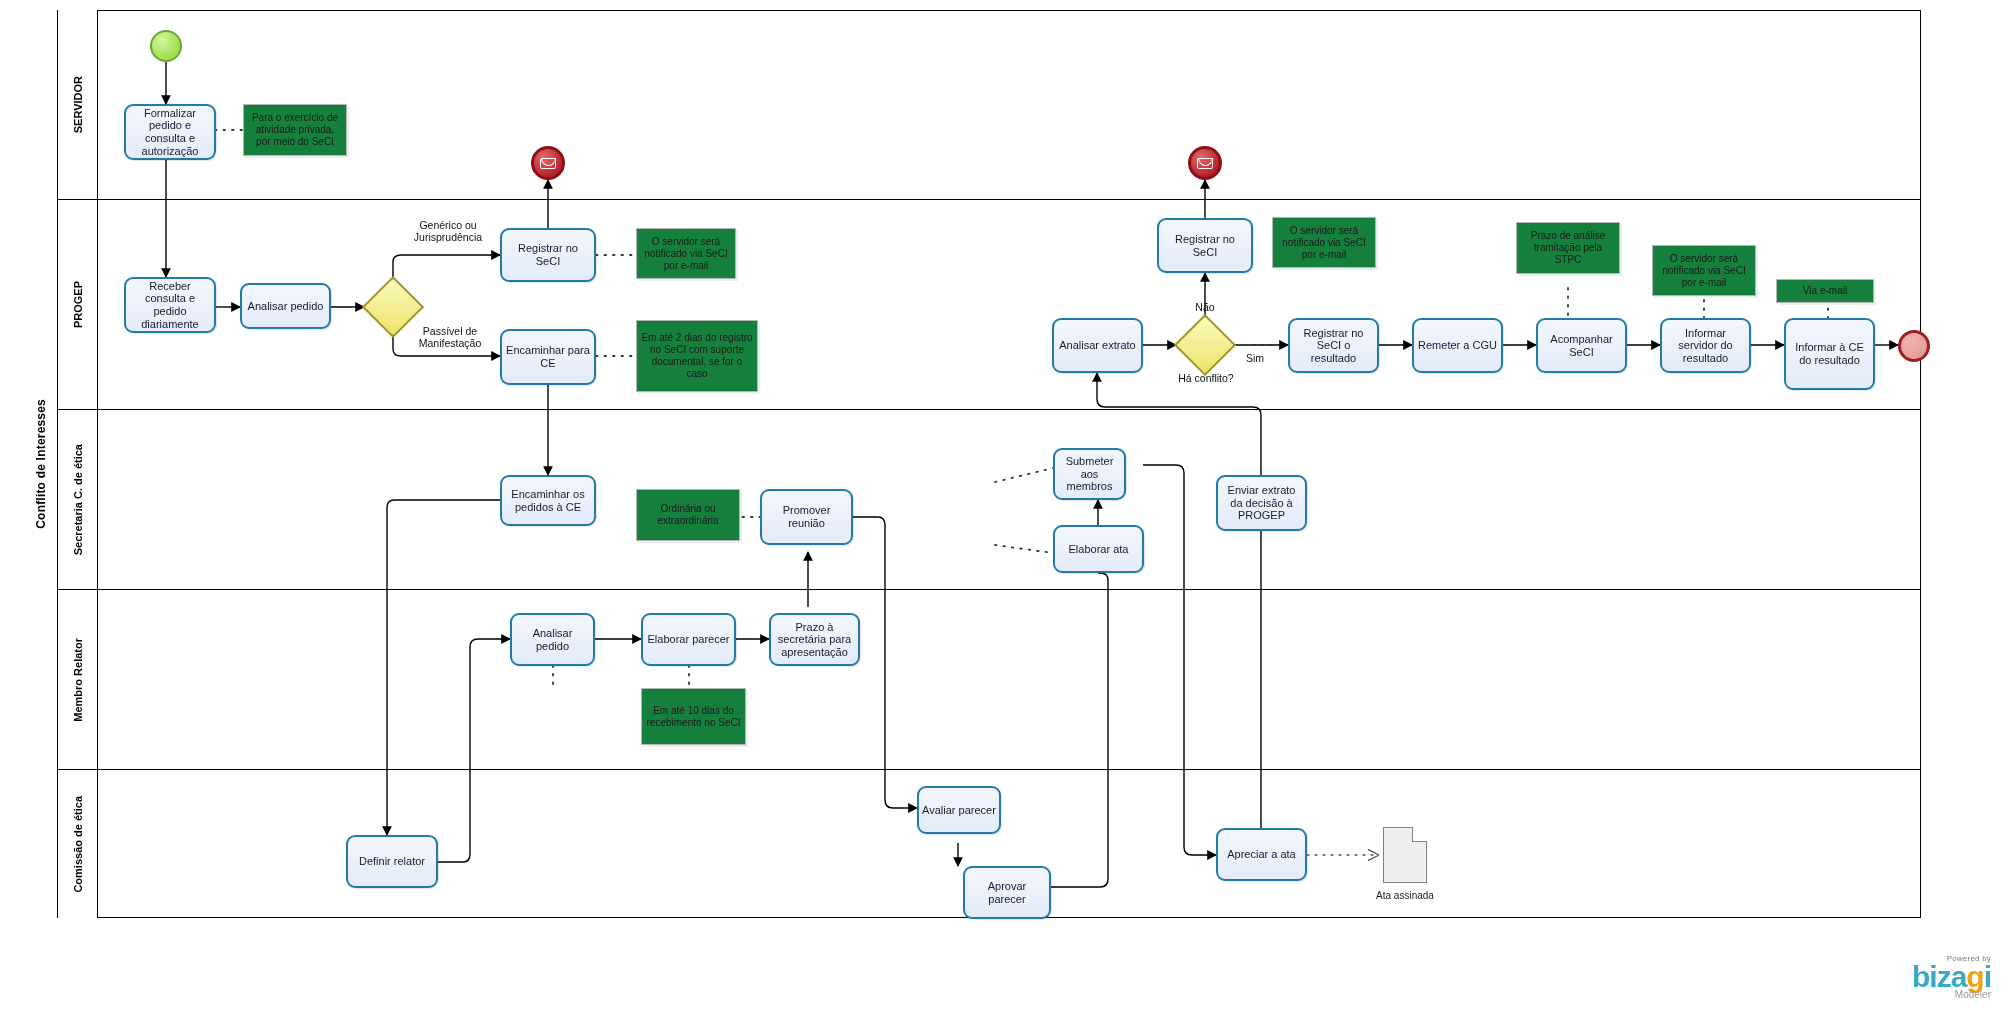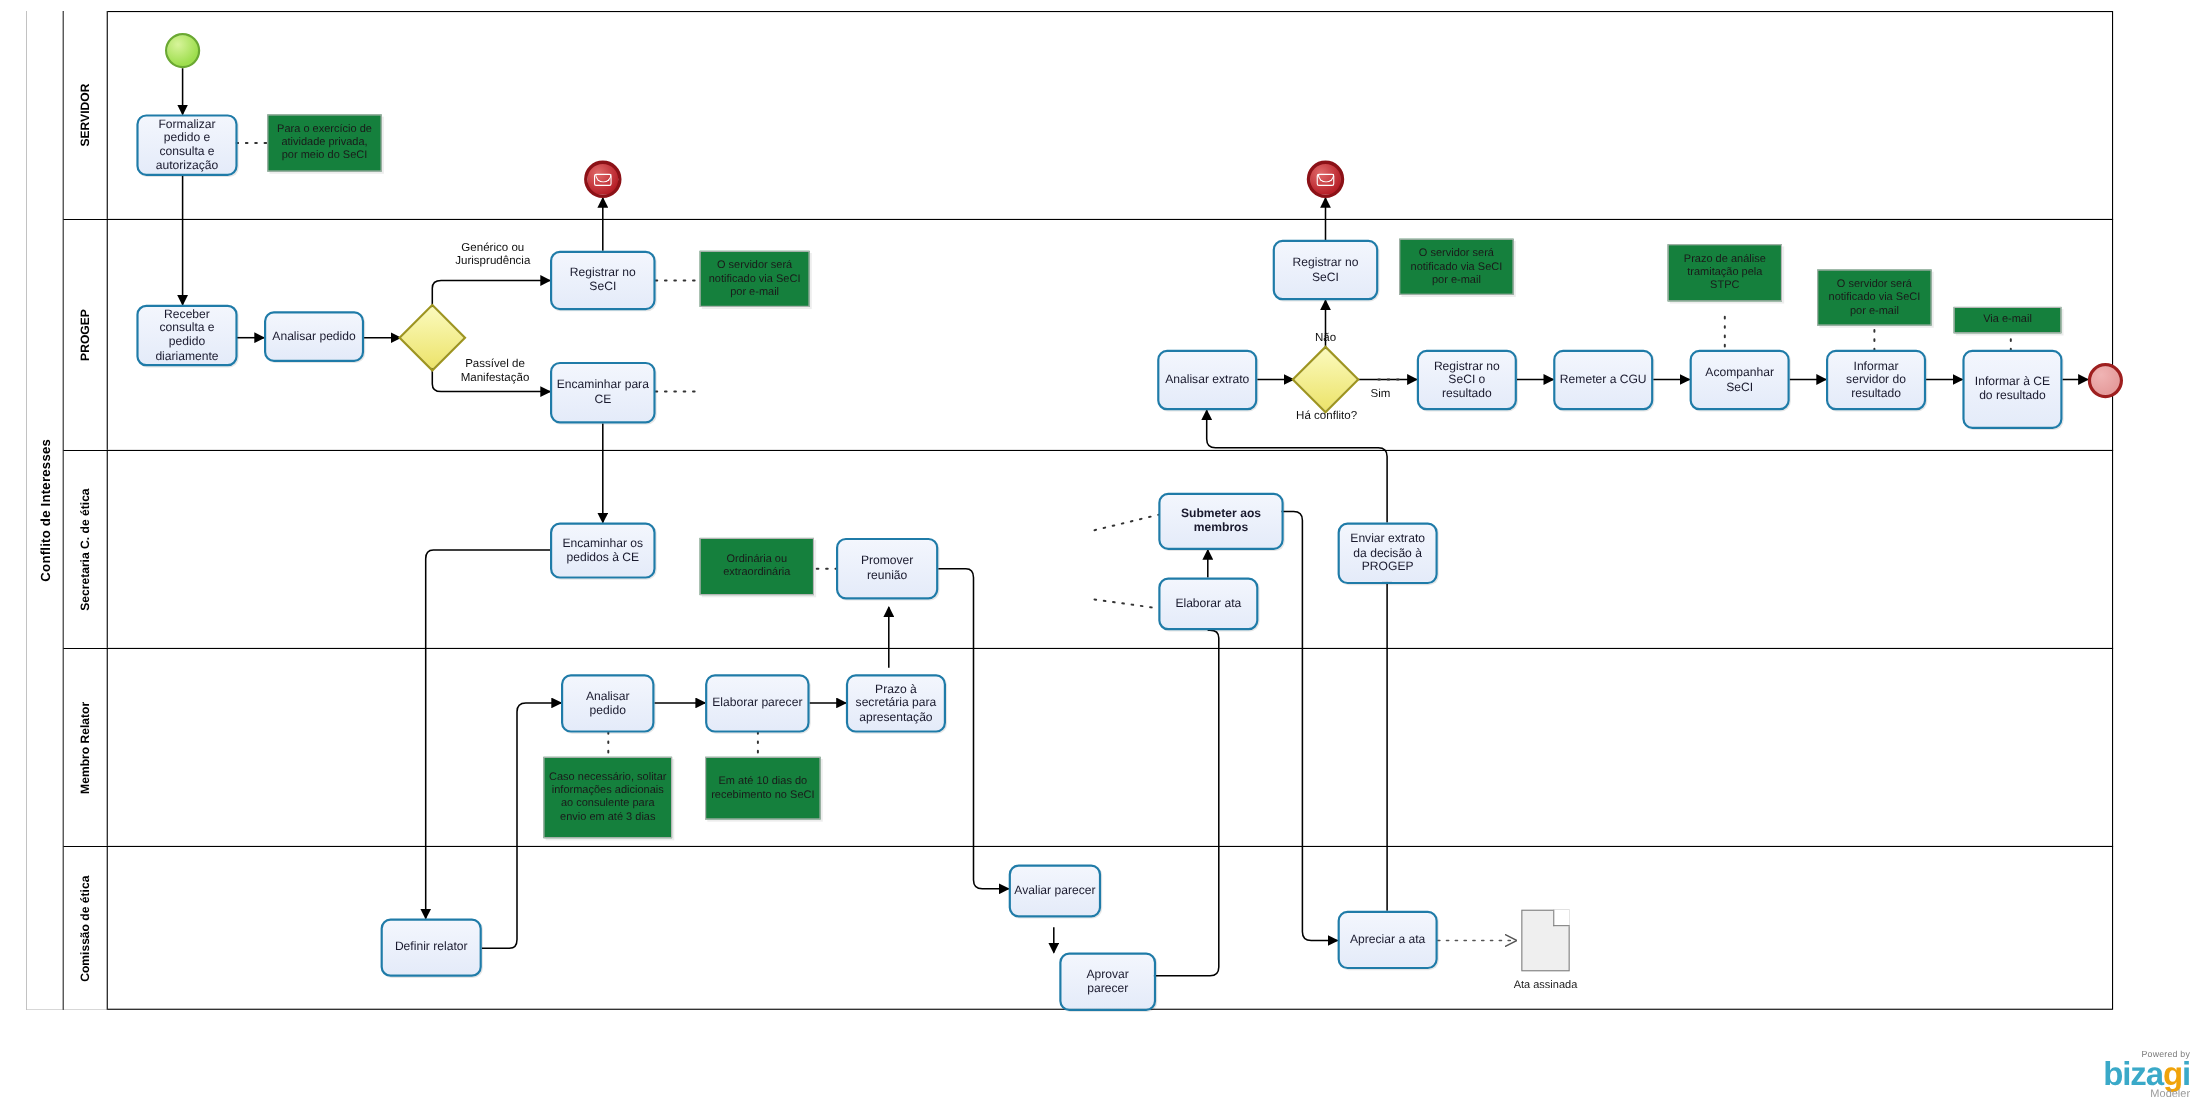--- a/index.html
+++ b/index.html
@@ -414,21 +414,21 @@
   <div class="task" style="left:1660px; top:318px; width:91px; height:55px;">Informar servidor do resultado</div>
 
   <div class="task" style="left:1784px; top:318px; width:91px; height:72px;">Informar à CE do resultado</div>
 
   <div class="task" style="left:500px; top:475px; width:96px; height:51px;">Encaminhar os pedidos à CE</div>
 
   <div class="task" style="left:760px; top:489px; width:93px; height:56px;">Promover reunião</div>
 
   <div class="task" style="left:1053px; top:525px; width:91px; height:48px;">Elaborar ata</div>
 
-  <div class="task" style="left:1053px; top:448px; width:114px; height:52px;font-weight:bold;">Submeter aos membros</div>
+  <div class="task" style="left:1053px; top:448px; width:73px; height:52px;">Submeter aos membros</div>
 
   <div class="task" style="left:1216px; top:475px; width:91px; height:56px;">Enviar extrato da decisão à PROGEP</div>
 
   <div class="task" style="left:510px; top:613px; width:85px; height:53px;">Analisar pedido</div>
 
   <div class="task" style="left:641px; top:613px; width:95px; height:53px;">Elaborar parecer</div>
 
   <div class="task" style="left:769px; top:613px; width:91px; height:53px;">Prazo à secretária para apresentação</div>
 
   <div class="task" style="left:346px; top:835px; width:92px; height:53px;">Definir relator</div>
@@ -436,33 +436,33 @@
   <div class="task" style="left:917px; top:786px; width:84px; height:48px;">Avaliar parecer</div>
 
   <div class="task" style="left:915px; top:866px; width:88px; height:53px;margin-left:48px;">Aprovar parecer</div>
 
   <div class="task" style="left:1216px; top:828px; width:91px; height:53px;">Apreciar a ata</div>
 
   <div class="annot" style="left:243px; top:104px; width:104px; height:52px;">Para o exercício de atividade privada, por meio do SeCI</div>
 
   <div class="annot" style="left:636px; top:228px; width:100px; height:51px;">O servidor será notificado via SeCI por e-mail</div>
 
+  <div class="annot" style="left:636px; top:320px; width:122px; height:72px;">Em até 2 dias do registro no SeCI com suporte documental, se for o caso</div>
 
   <div class="annot" style="left:636px; top:489px; width:104px; height:52px;">Ordinária ou extraordinária</div>
 
 
   <div class="annot" style="left:1272px; top:217px; width:104px; height:51px;">O servidor será notificado via SeCI por e-mail</div>
 
   <div class="annot" style="left:1516px; top:222px; width:104px; height:52px;">Prazo de análise tramitação pela STPC</div>
 
   <div class="annot" style="left:1652px; top:245px; width:104px; height:51px;">O servidor será notificado via SeCI por e-mail</div>
 
   <div class="annot" style="left:1776px; top:279px; width:98px; height:24px;">Via e-mail</div>
 
-  <div class="annot" style="left:494px; top:688px; width:117px; height:74px;">Caso necessário, solitar informações adicionais ao consulente para envio em até 3 dias</div>
 
   <div class="annot" style="left:641px; top:688px; width:105px; height:57px;">Em até 10 dias do recebimento no SeCI</div>
 
   <div class="dataobj" style="left:1383px; top:827px; width:44px; height:56px;"></div>
   <div class="dataobj-label" style="left:1353px; top:890px; width:104px;">Ata assinada</div>
 
   <div class="bizagi">
     <div class="powered">Powered by</div>
     <div class="word"><span>biza</span><span class="g">g</span><span>i</span></div>
     <div class="modeler">Modeler</div>

